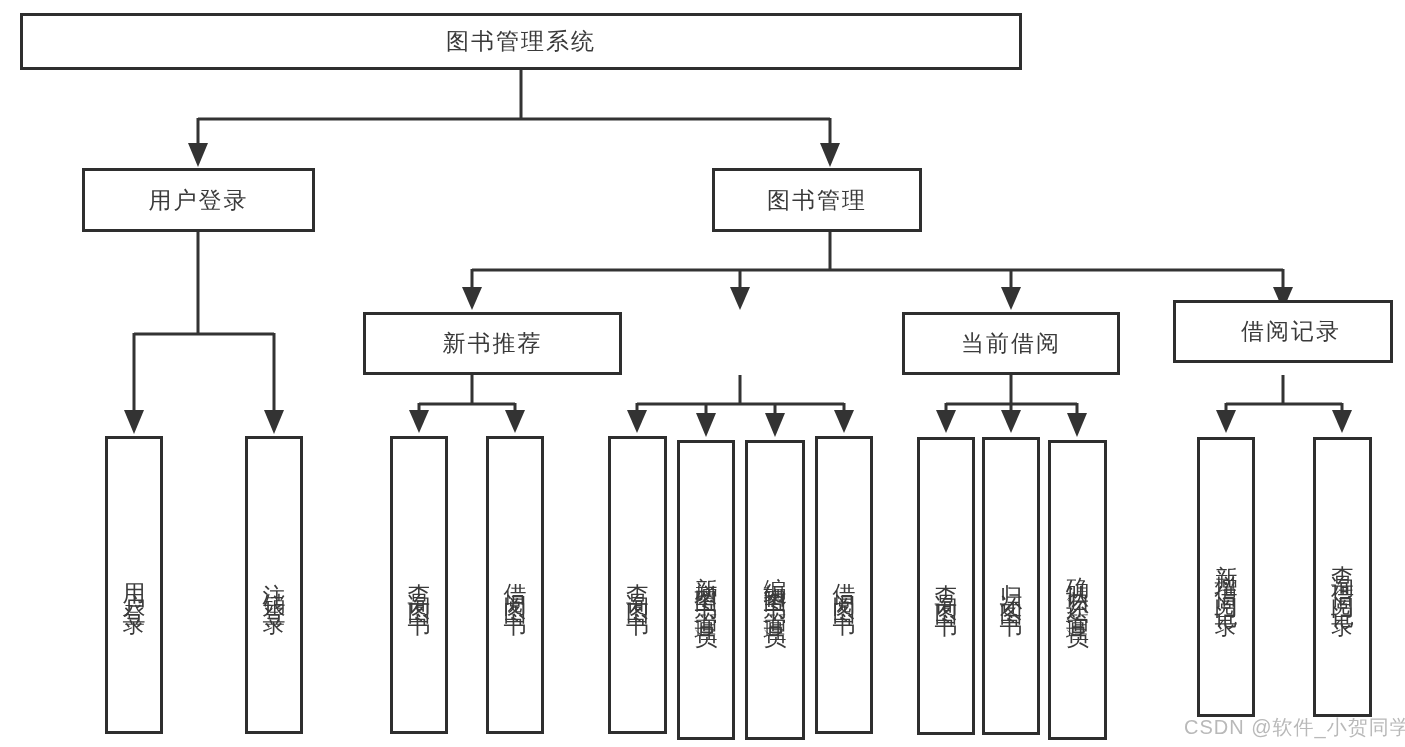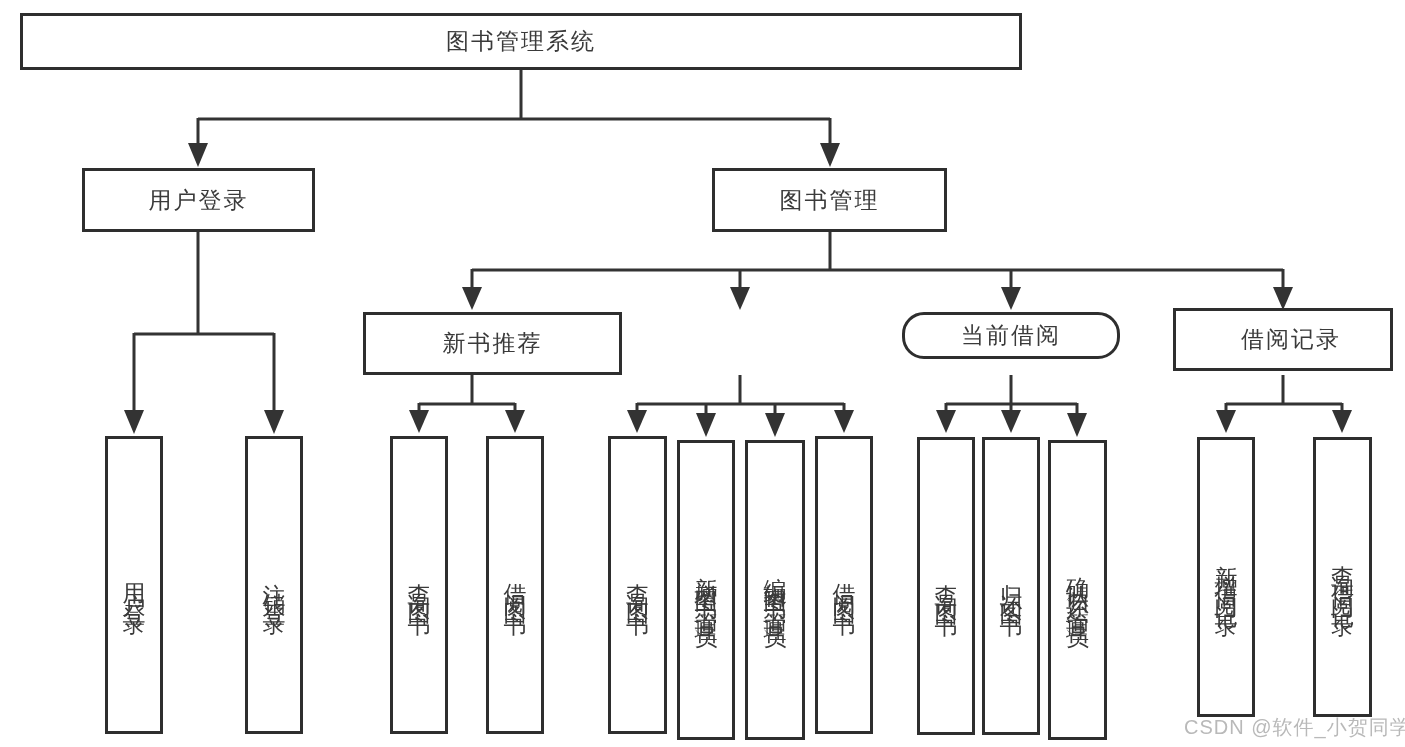--- a/index.html
+++ b/index.html
@@ -114,25 +114,25 @@
     <g>
       <path d="M1283 375 V404 M1226 404 H1342 M1226 403 V411 M1342 403 V411"></path>
       <polygon points="1216,410 1236,410 1226,433"></polygon>
       <polygon points="1332,410 1352,410 1342,433"></polygon>
     </g>
   </svg>
 
   <div class="node h-node" style="left:20px; top:13px; width:1002px; height:57px;">图书管理系统</div>
 
   <div class="node h-node" style="left:82px; top:168px; width:233px; height:64px;">用户登录</div>
-  <div class="node h-node" style="left:712px; top:168px; width:235px; height:64px;">图书管理</div>
+  <div class="node h-node" style="left:712px; top:168px; width:210px; height:64px;">图书管理</div>
 
   <div class="node h-node" style="left:363px; top:312px; width:259px; height:63px;">新书推荐</div>
-  <div class="node h-node" style="left:902px; top:312px; width:218px; height:47px;border-radius:22px;">当前借阅</div>
-  <div class="node h-node" style="left:1173px; top:308px; width:220px; height:63px;padding-left:16px;">借阅记录</div>
+  <div class="node h-node" style="left:902px; top:312px; width:218px; height:63px;">当前借阅</div>
+  <div class="node h-node" style="left:1173px; top:300px; width:220px; height:63px;padding-left:16px;">借阅记录</div>
 
   <div class="node v-node" style="left:105px; top:436px; width:58px; height:298px;">用户登录</div>
   <div class="node v-node" style="left:245px; top:436px; width:58px; height:298px;">注销登录</div>
 
   <div class="node v-node" style="left:390px; top:436px; width:58px; height:298px;">查询图书</div>
   <div class="node v-node" style="left:486px; top:436px; width:58px; height:298px;">借阅图书</div>
 
   <div class="node v-node" style="left:608px; top:436px; width:59px; height:298px;">查询图书</div>
   <div class="node v-node tight" style="left:677px; top:440px; width:58px; height:300px;">新增图书（管理员）</div>
   <div class="node v-node tight" style="left:745px; top:440px; width:60px; height:300px;">编辑图书（管理员）</div>

